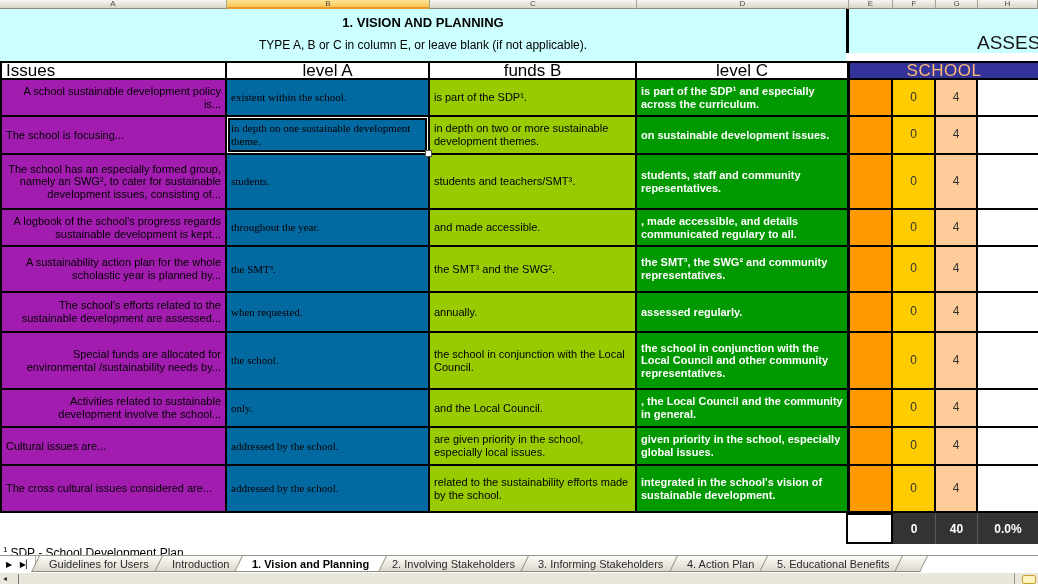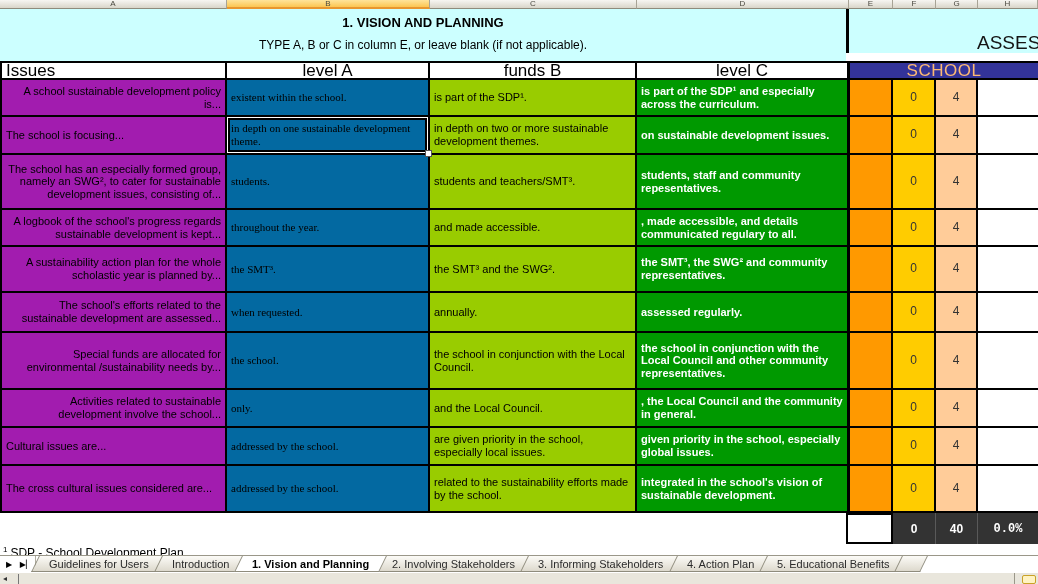--- a/index.html
+++ b/index.html
@@ -44,21 +44,21 @@
   .cell.selcell{box-shadow:inset 0 0 0 1px #fff, inset 0 0 0 3px #000;
                 position:relative;overflow:visible;z-index:2;}
   .fill-handle{position:absolute;right:-4px;bottom:-4px;width:5px;height:5px;
                background:#fff;border:1px solid #555;}
 
   
   .totals{position:absolute;top:513px;left:846px;height:31px;display:flex;}
   .t-blank{box-sizing:border-box;width:47px;background:#fff;border:2px solid #000;}
   .t-dark{box-sizing:border-box;background:#333333;color:#fff;display:flex;align-items:center;
           justify-content:center;font-size:12px;font-weight:bold;border-right:1px solid #595959;}
-  .t-f{width:43px;} .t-g{width:42px;} .t-h{width:60px;border-right:none;font-family:Liberation Mono, monospace;}
+  .t-f{width:43px;} .t-g{width:42px;} .t-h{width:60px;border-right:none;}
 
   
   .footnote{position:absolute;top:545px;left:3px;font-size:12px;white-space:nowrap;text-align:right;}
   .footnote sup{font-size:8px;}
   .footnote span{margin-left:3px;}
 
   
   .tabbar{position:absolute;top:555px;left:0;width:1038px;height:17px;background:#fff;
           border-top:1px solid #9a9789;box-sizing:border-box;overflow:hidden;}
   .navbtns{position:absolute;left:2px;top:1px;height:15px;display:flex;align-items:center;gap:3px;}

